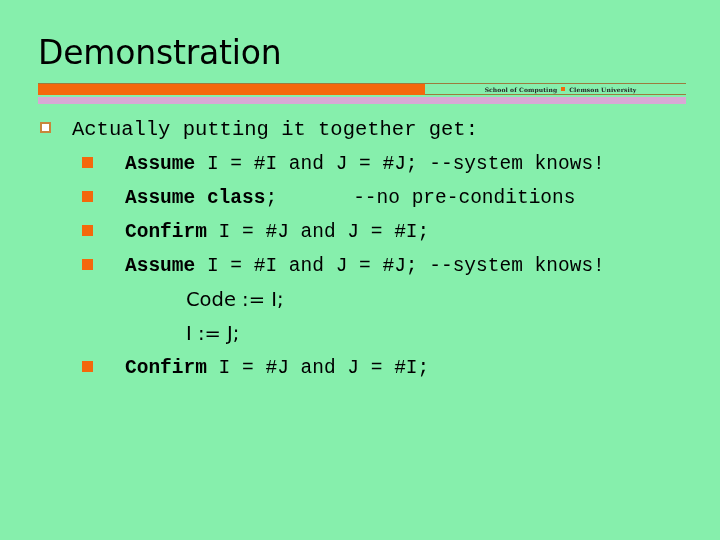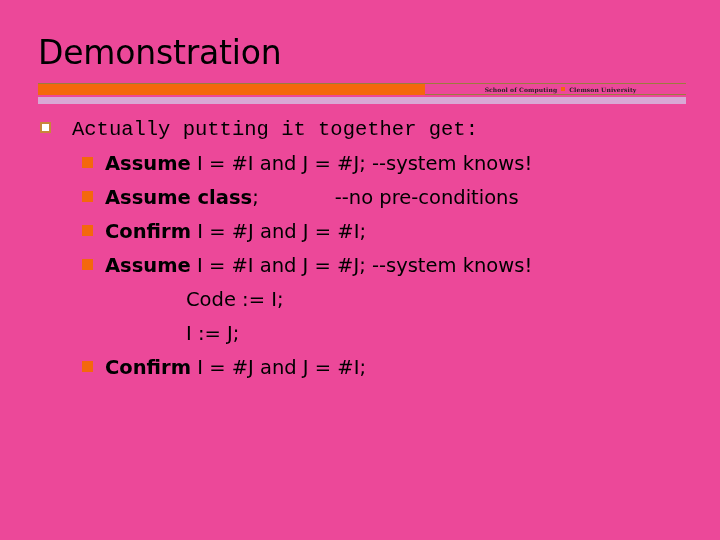--- a/index.html
+++ b/index.html
@@ -11,21 +11,21 @@
     height: 540px;
     background: #ffffff;
     font-family: "DejaVu Sans", sans-serif;
     overflow: hidden;
     position: relative;
   }
   .slide {
     position: relative;
     width: 720px;
     height: 540px;
-    background: #ec4899;
+    background: #86efac;
   }
 
   
   .slide-title {
     position: absolute;
     left: 38px;
     top: 33px;
     font-size: 33px;
     line-height: 40px;
     color: #000000;
@@ -146,21 +146,22 @@
     width: 11px;
     height: 11px;
     background: #f4680c;
     margin-top: 10px;
     flex: 0 0 auto;
   }
   .lvl2 .txt {
     font-size: 19.5px;
     line-height: 34px;
     color: #000000;
-    margin-left: 12px;
+    margin-left: 32px;
+    font-family: Liberation Mono, monospace;
   }
 
   
   .lvl3 {
     padding-left: 146px;
     height: 34px;
   }
   .lvl3 .txt {
     font-size: 19.5px;
     line-height: 34px;

